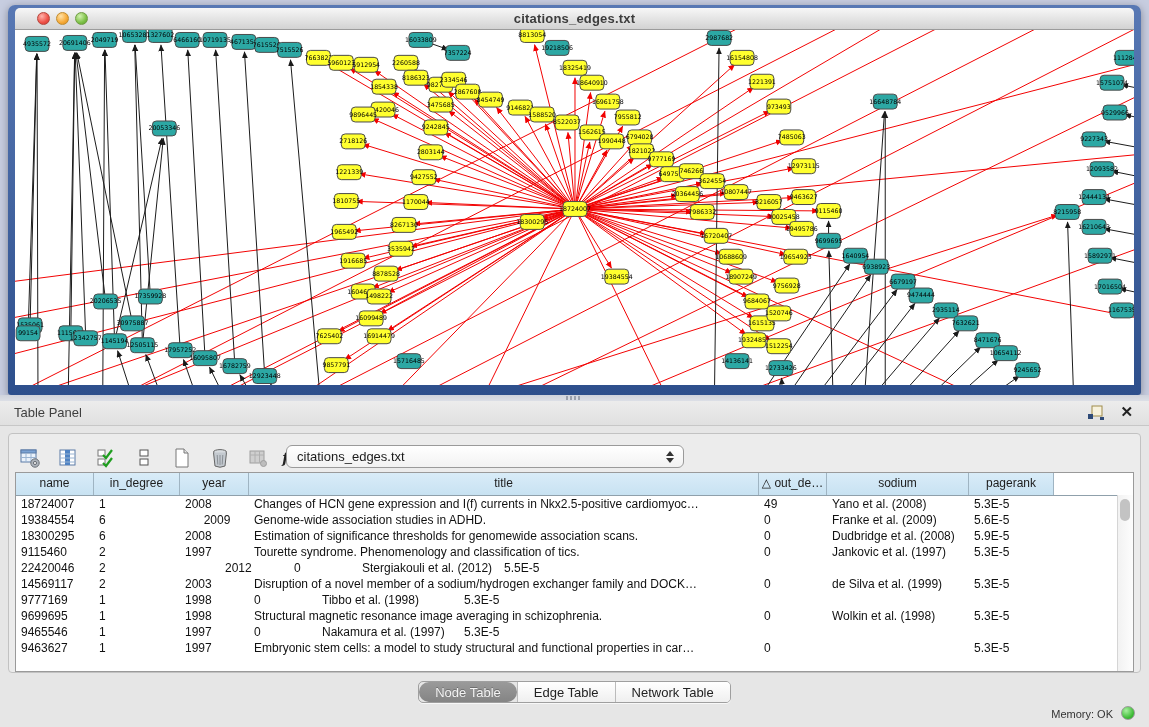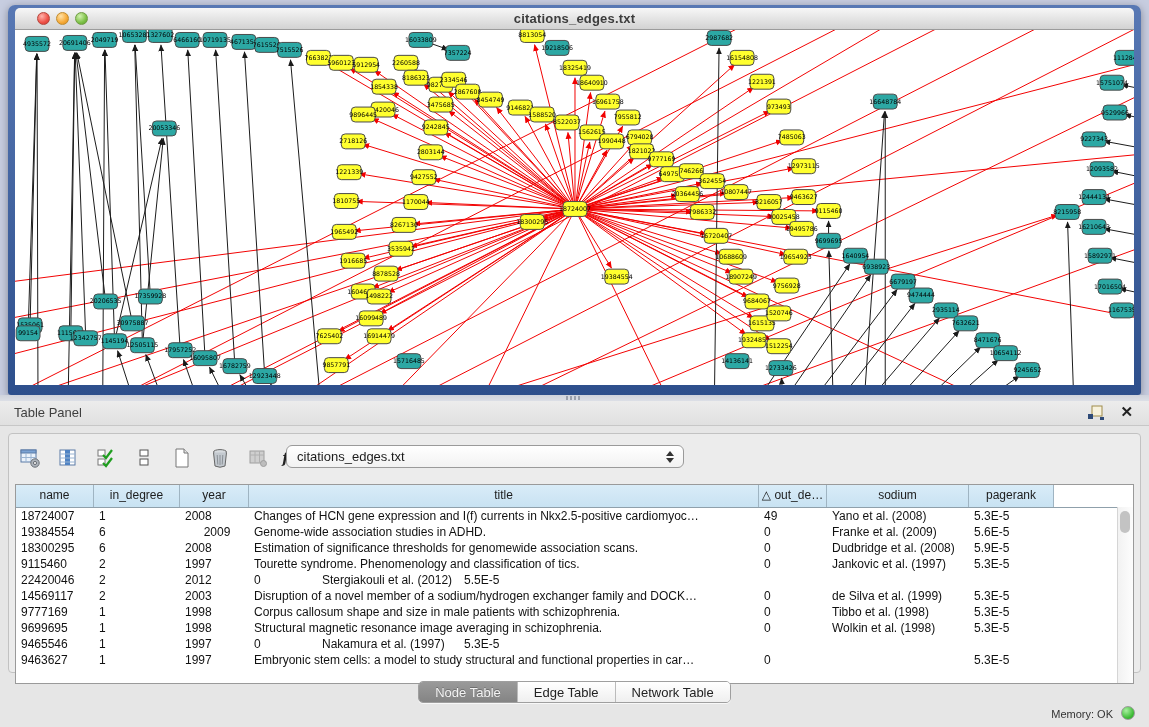--- a/index.html
+++ b/index.html
@@ -57,21 +57,21 @@
     background:linear-gradient(#ffffff,#f2f2f2);border:1px solid #9a9a9a;border-radius:6px;
     box-sizing:border-box;display:flex;align-items:center;cursor:pointer;
   }
   #table-combo .val{flex:1;font-size:13px;color:#1c1c1c;padding-left:10px;}
   #combo-arrows{width:18px;display:flex;flex-direction:column;align-items:center;gap:2px;margin-right:4px;}
   #combo-arrows i{width:0;height:0;border-left:4px solid transparent;border-right:4px solid transparent;}
   #combo-arrows .up{border-bottom:5px solid #333;}
   #combo-arrows .dn{border-top:5px solid #333;}
 
   
-  #tbl{position:absolute;left:6px;top:50px;width:1119px;height:200px;
+  #tbl{position:absolute;left:6px;top:38px;width:1119px;height:200px;
     background:#fff;border:1px solid #9a9a9a;box-sizing:border-box;overflow:hidden;}
   #tbl-head{display:flex;height:22px;border-bottom:1px solid #8fa0ab;}
   .hcell{box-sizing:border-box;height:22px;line-height:21px;text-align:center;
     font-size:12px;color:#1c1c1c;background:linear-gradient(#d9ecf8,#c8e2f2);
     border-right:1px solid #9fb4c2;overflow:hidden;white-space:nowrap;cursor:pointer;}
   .hcell:last-child{border-right:1px solid #9fb4c2;}
   .trow{display:flex;height:16px;}
   .tcell{box-sizing:border-box;padding-left:5px;font-size:12px;line-height:16px;color:#111;
     white-space:nowrap;overflow:hidden;}
   #vscroll{position:absolute;right:0;top:22px;bottom:0;width:15px;
@@ -80,21 +80,21 @@
 
   
   #tabs{position:absolute;left:0;right:0;top:256px;display:flex;justify-content:center;}
   .seg{display:flex;border:1px solid #9f9f9f;border-radius:5px;overflow:hidden;
     box-shadow:0 1px 0 rgba(255,255,255,.7);}
   .seg button{
     border:0;margin:0;padding:2px 16px;height:20px;font-size:13px;cursor:pointer;
     background:linear-gradient(#ffffff,#efefef);color:#222;border-left:1px solid #bbb;
     font-family:"Liberation Sans",sans-serif;
   }
-  .seg button:first-child{border-left:0;}
+  .seg button:first-child{border-left:0;border-radius:10px;}
   .seg button.active{background:linear-gradient(#9a9a9a,#848484);color:#f3f3f3;text-shadow:0 -1px 0 rgba(0,0,0,.25);}
 
   
   #statusbar{position:absolute;left:0;right:0;bottom:0;height:26px;}
   #mem{position:absolute;right:36px;top:7px;font-size:11px;color:#333;}
   #led{position:absolute;right:14px;top:5px;width:14px;height:14px;border-radius:50%;
     background:radial-gradient(circle at 35% 30%,#a9f0a0,#3dbb35 65%,#2d9a27);border:1px solid #9a9a9a;box-sizing:border-box;}
 </style>
 </head>
 <body>
@@ -910,39 +910,38 @@
               <div class="tcell" style="width: 86px;">2</div>
               <div class="tcell" style="width: 69px;">1997</div>
               <div class="tcell" style="width: 510px;">Tourette syndrome. Phenomenology and classification of tics.</div>
               <div class="tcell" style="width: 68px;">0</div>
               <div class="tcell" style="width: 142px;">Jankovic et al. (1997)</div>
               <div class="tcell" style="width: 85px;">5.3E-5</div>
             </div>
             <div class="trow">
               <div class="tcell" style="width: 78px;">22420046</div>
               <div class="tcell" style="width: 86px;">2</div>
-              <div class="tcell" style="width: 69px;">2012</div>
+              <div class="tcell" style="width: 69px; margin-left: 40px;">2012</div>
               <div class="tcell" style="width: 68px;">0</div>
               <div class="tcell" style="width: 142px;">Stergiakouli et al. (2012)</div>
               <div class="tcell" style="width: 85px;">5.5E-5</div>
             </div>
             <div class="trow">
               <div class="tcell" style="width: 78px;">14569117</div>
               <div class="tcell" style="width: 86px;">2</div>
               <div class="tcell" style="width: 69px;">2003</div>
               <div class="tcell" style="width: 510px;">Disruption of a novel member of a sodium/hydrogen exchanger family and DOCK…</div>
               <div class="tcell" style="width: 68px;">0</div>
               <div class="tcell" style="width: 142px;">de Silva et al. (1999)</div>
               <div class="tcell" style="width: 85px;">5.3E-5</div>
             </div>
             <div class="trow">
               <div class="tcell" style="width: 78px;">9777169</div>
               <div class="tcell" style="width: 86px;">1</div>
               <div class="tcell" style="width: 69px;">1998</div>
-              <div class="tcell" style="width: 510px;">Corpus callosum shape and size in male patients with schizophrenia.</div>
               <div class="tcell" style="width: 68px;">0</div>
               <div class="tcell" style="width: 142px;">Tibbo et al. (1998)</div>
               <div class="tcell" style="width: 85px;">5.3E-5</div>
             </div>
             <div class="trow">
               <div class="tcell" style="width: 78px;">9699695</div>
               <div class="tcell" style="width: 86px;">1</div>
               <div class="tcell" style="width: 69px;">1998</div>
               <div class="tcell" style="width: 510px;">Structural magnetic resonance image averaging in schizophrenia.</div>
               <div class="tcell" style="width: 68px;">0</div>

